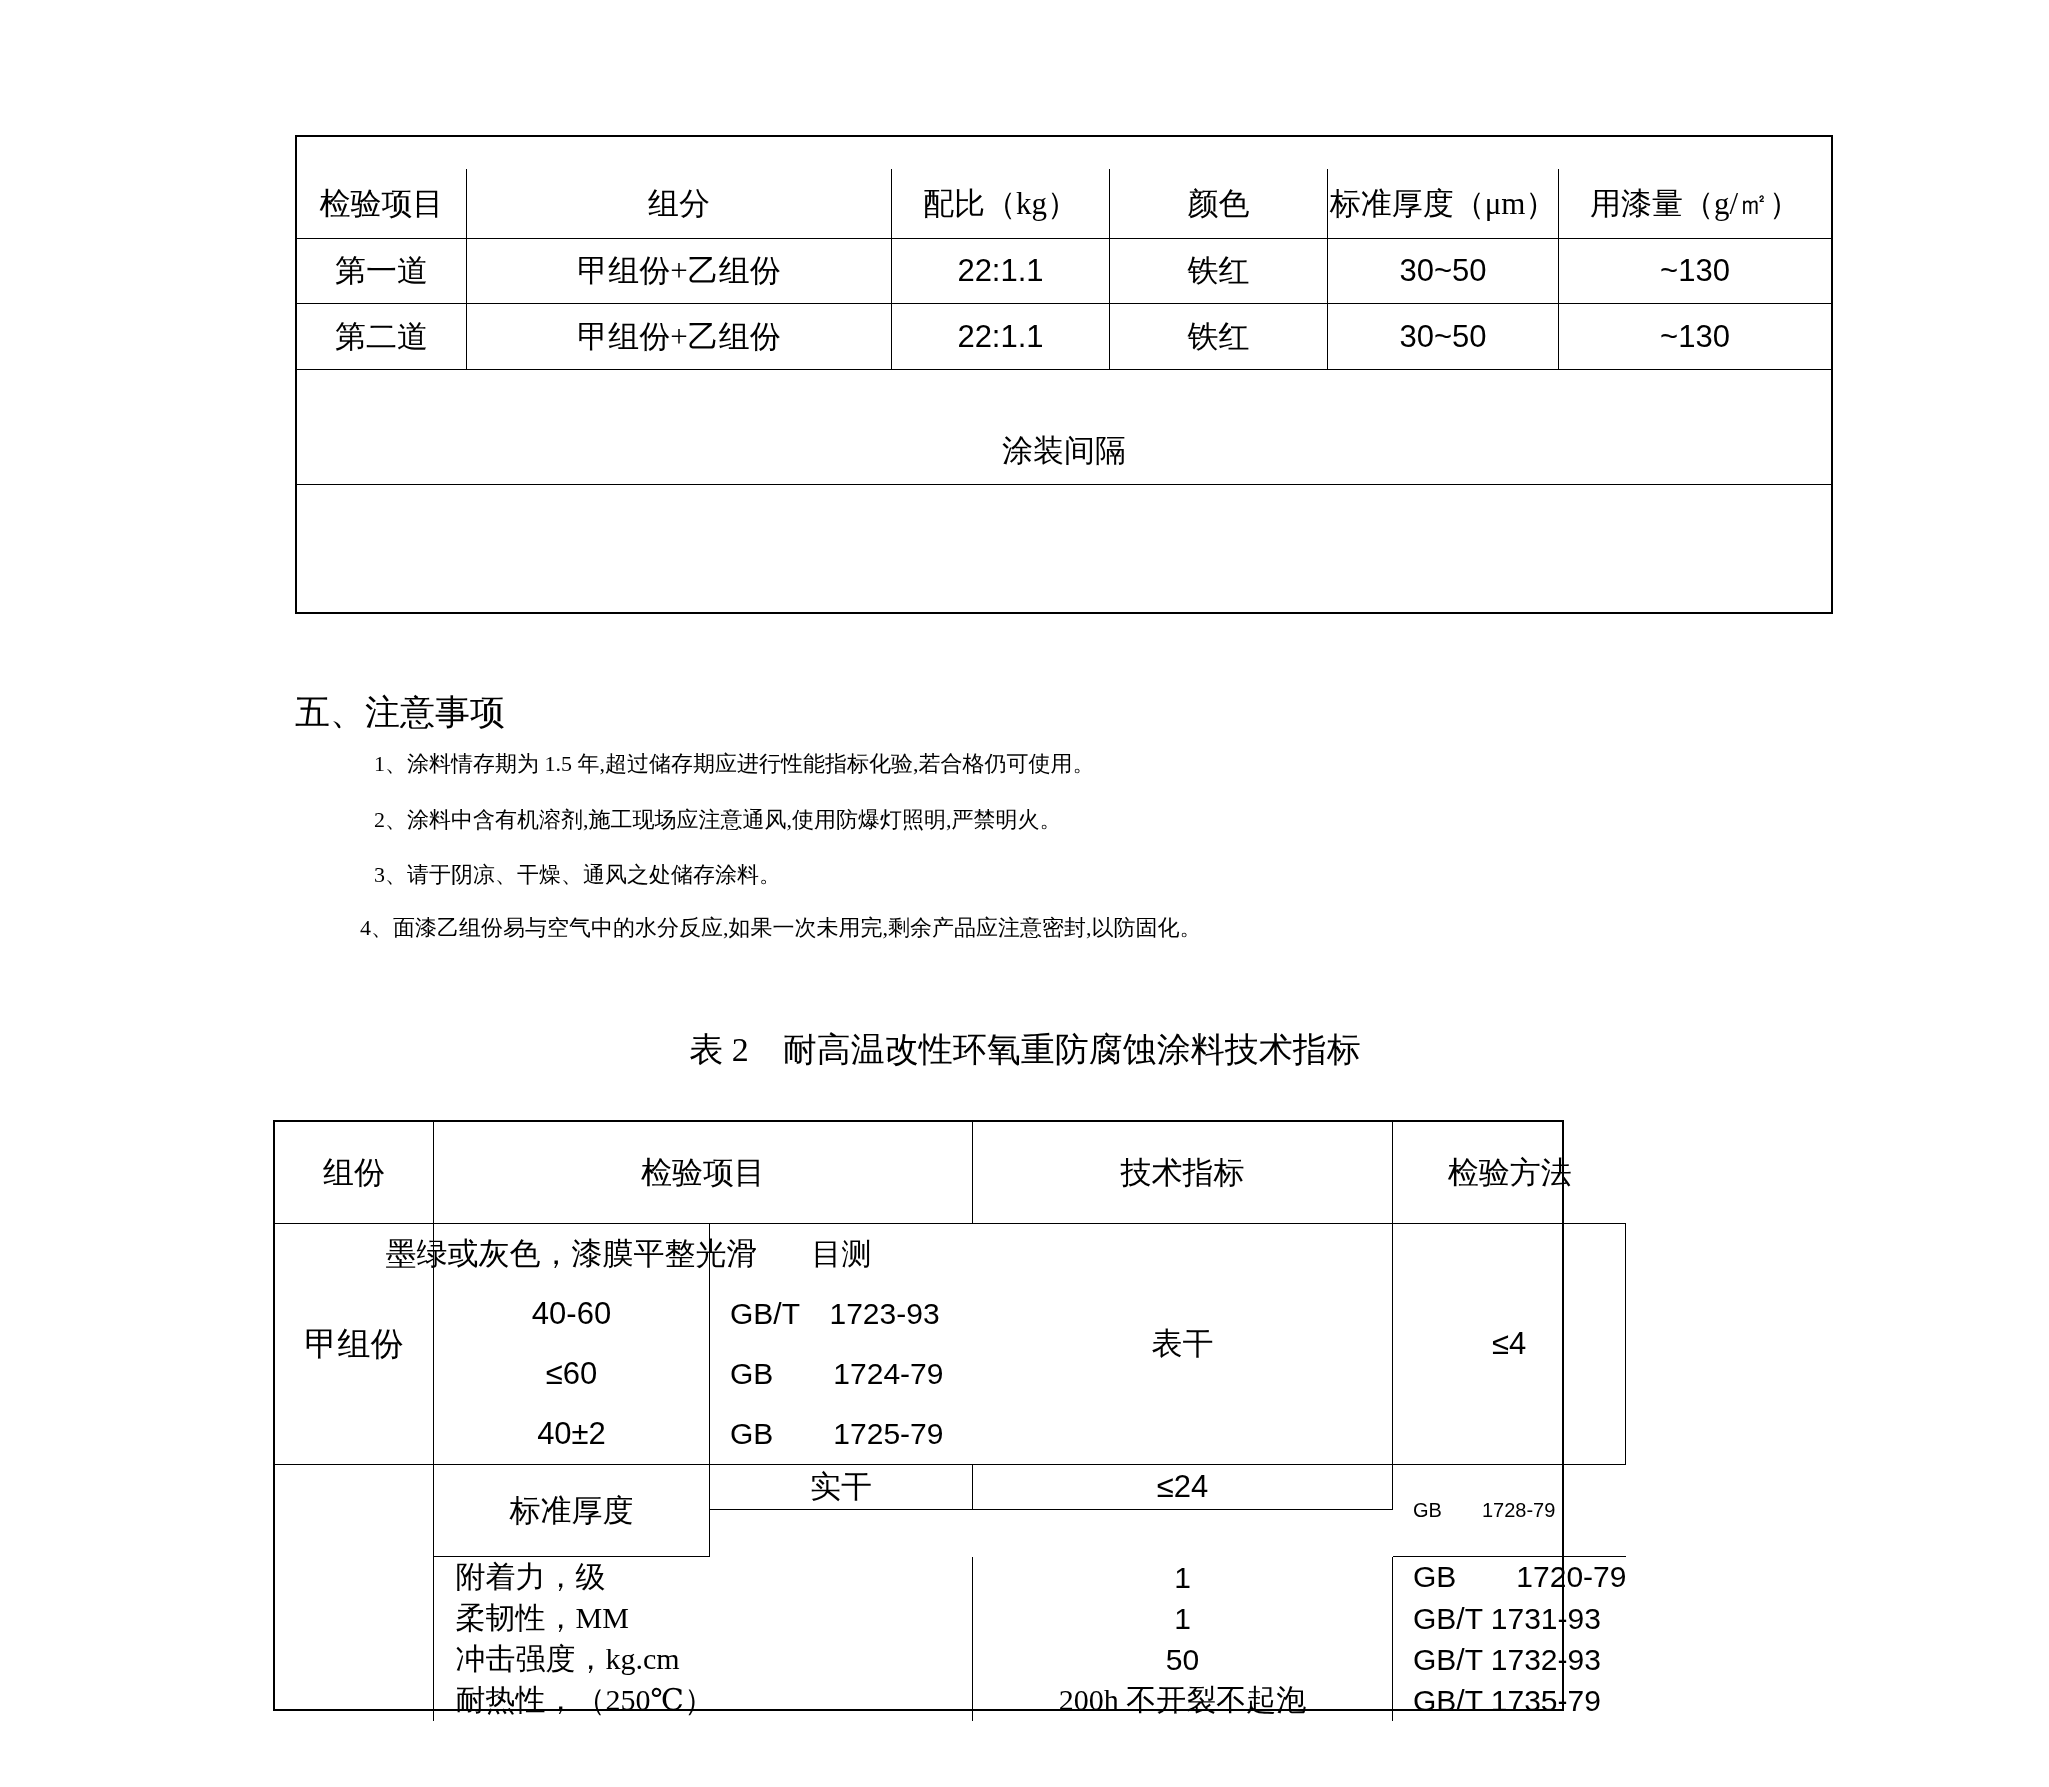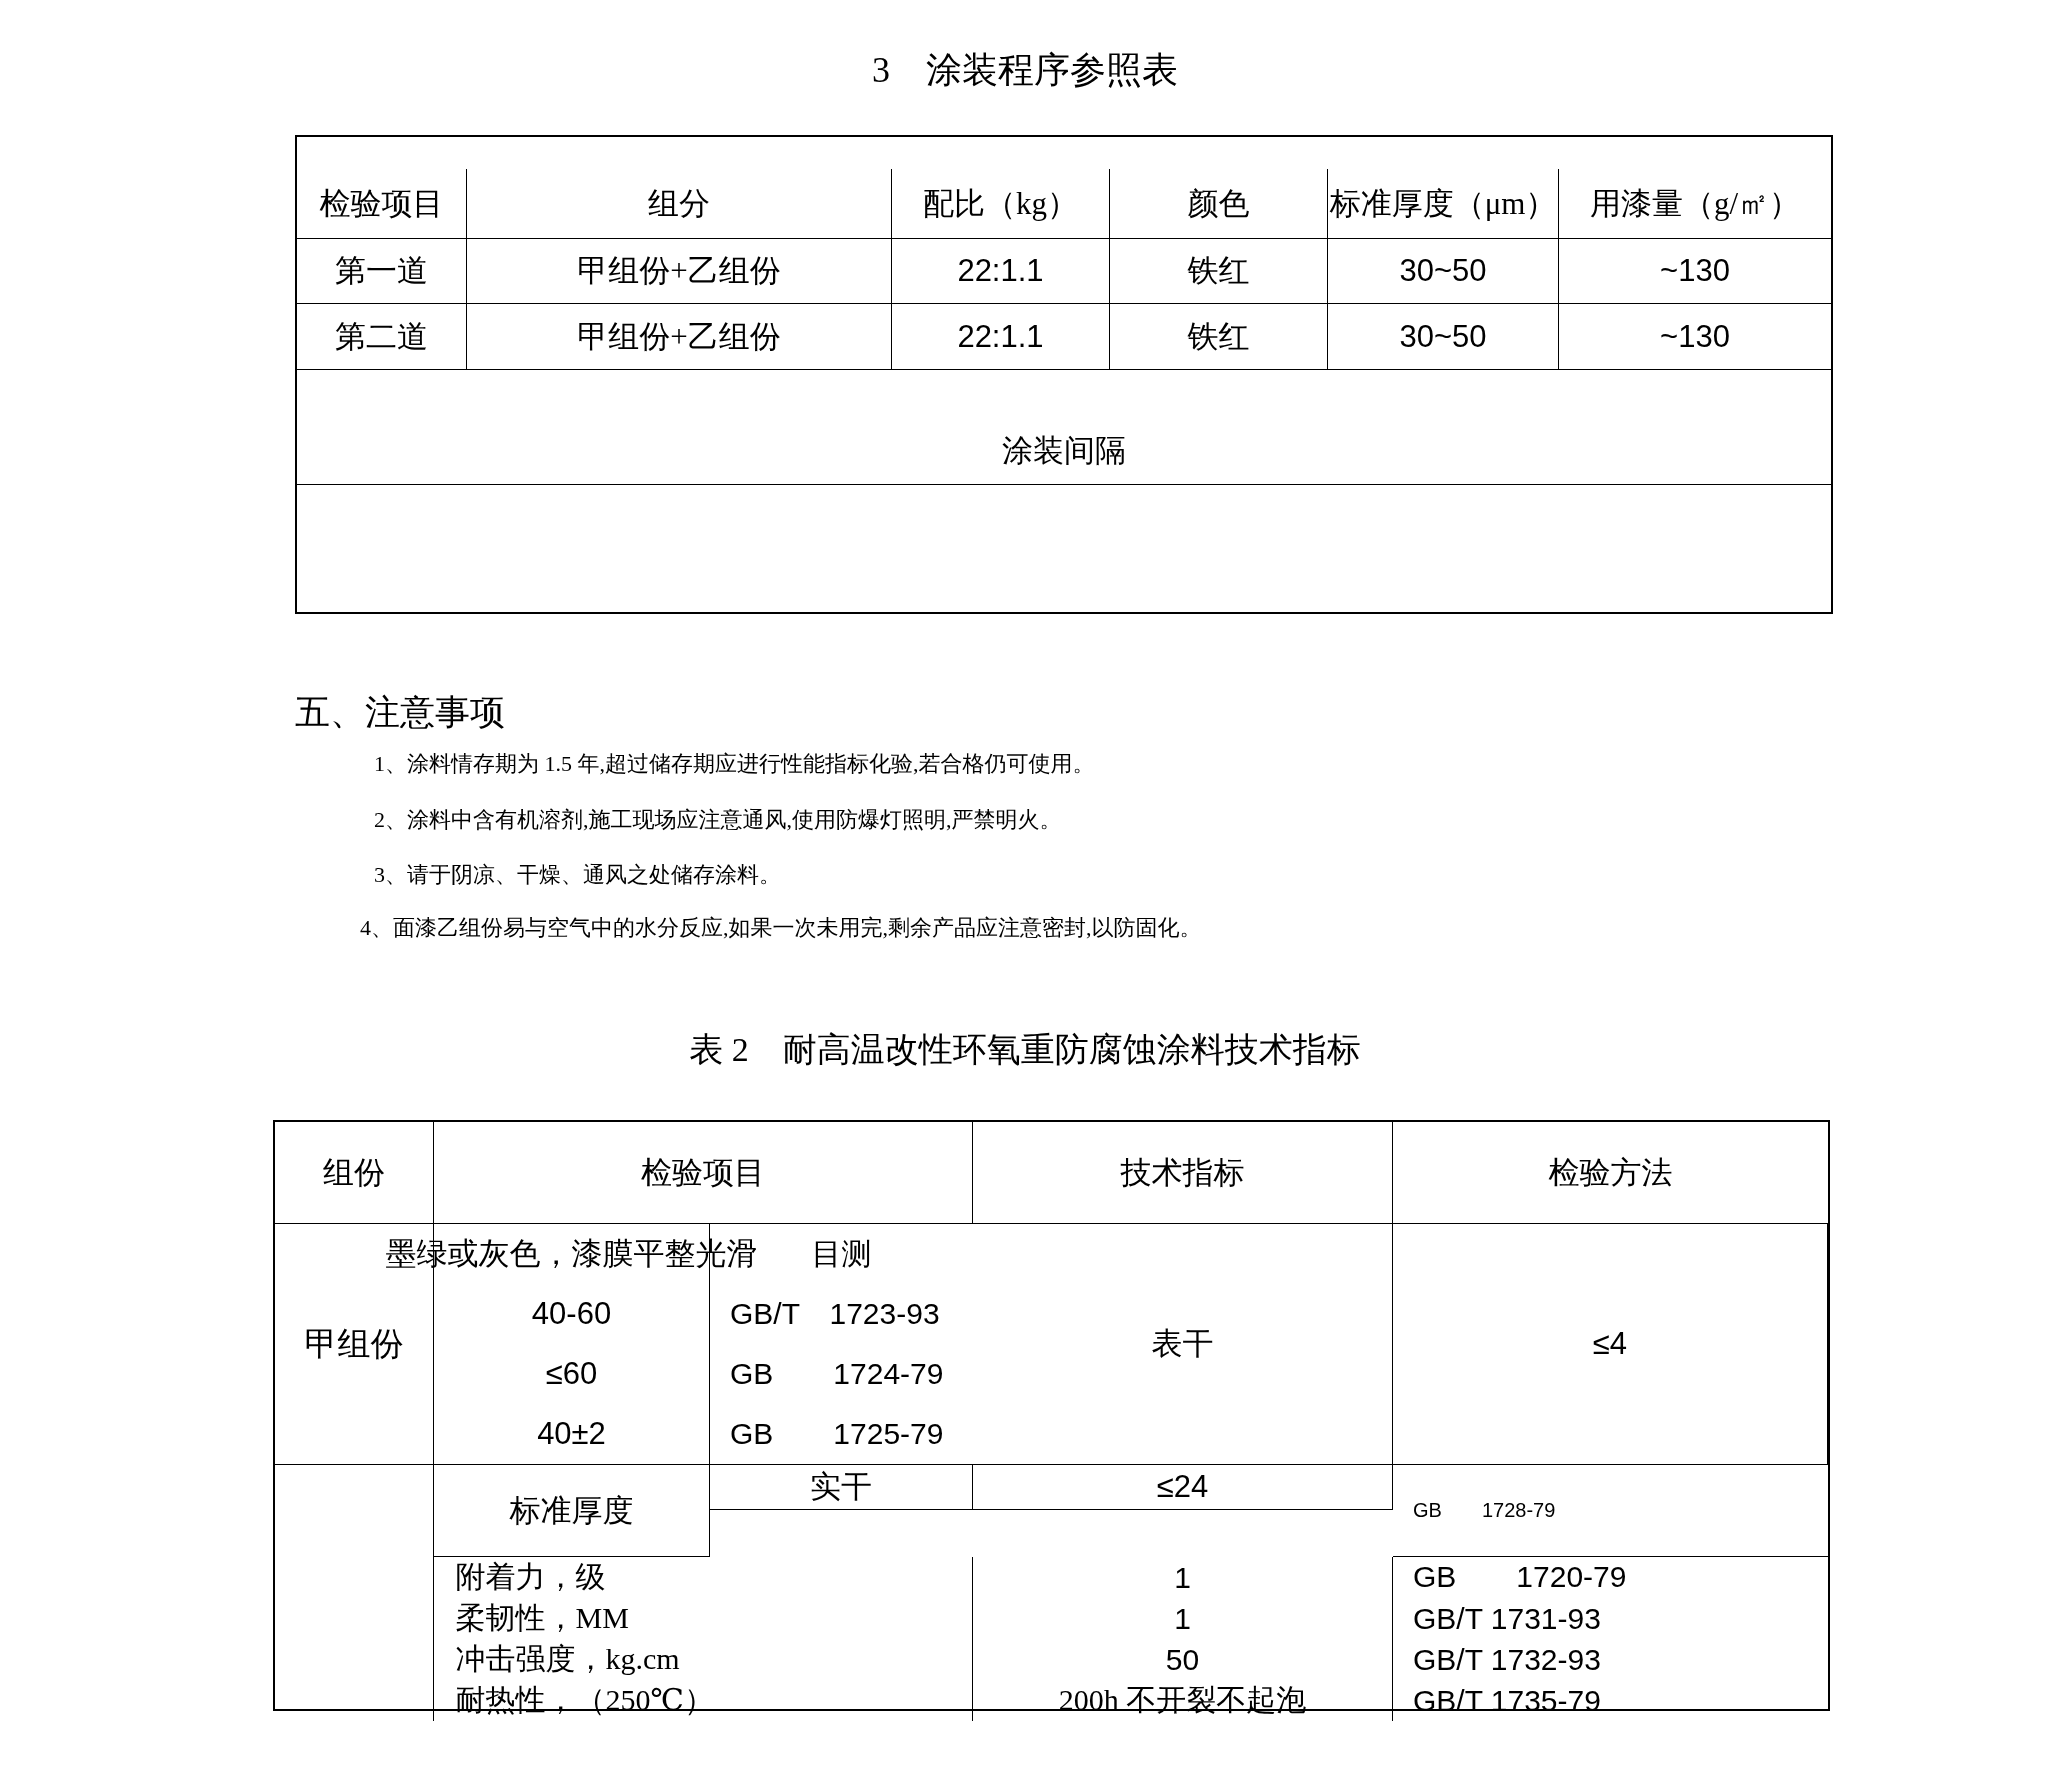--- a/index.html
+++ b/index.html
@@ -33,21 +33,21 @@
   .t1c { display:grid; grid-template-columns:218px 509px 418px 1fr;
          grid-template-rows:66px 68px 1fr; height:205px; }
   .cell { border-right:1.7px solid #000; border-bottom:1.7px solid #000;
           display:flex; align-items:center; justify-content:center;
           font-size:31px; text-align:center; }
   .cell.no-r { border-right:none; }
   .cell.no-b { border-bottom:none; }
   .span3 { grid-column:2 / 5; }
 
   
-  .table2 { left:273px; top:1120px; width:1557px; height:591px; border:2.5px solid #000;
+  .table2 { left:273px; top:1120px; width:1291px; height:591px; border:2.5px solid #000;
             display:grid; grid-template-columns:159px 276px 263px 420px 1fr;
             grid-template-rows:102px 241px 45px 47px 1fr; }
   .t2cell { border-right:1.7px solid #000; border-bottom:1.7px solid #000;
             display:flex; align-items:center; justify-content:center;
             font-size:31px; text-align:center; }
   .t2cell.no-r { border-right:none; }
   .t2cell.no-b { border-bottom:none; }
   .h-item  { grid-column:2 / 4; }
   .a-comp  { font-size:33px; }
   .b-left  { grid-row:3 / 6; grid-column:1; }
@@ -60,21 +60,20 @@
   .line-center { justify-content:center; }
   .meth-left   { justify-content:flex-start; padding-left:20px; text-align:left; }
   .itemcol { grid-column:2 / 4; }
   .tight > div { font-size:30px; }
 </style>
 </head>
 <body>
 
 <div id="page">
 
-  <div class="abs doc-title">3　涂装程序参照表</div>
 
   <div class="abs table1">
     <div class="t1a">
       <div class="cell">检验项目</div>
       <div class="cell">组分</div>
       <div class="cell">配比（kg）</div>
       <div class="cell">颜色</div>
       <div class="cell">标准厚度（μm）</div>
       <div class="cell no-r">用漆量（g/㎡）</div>
 

